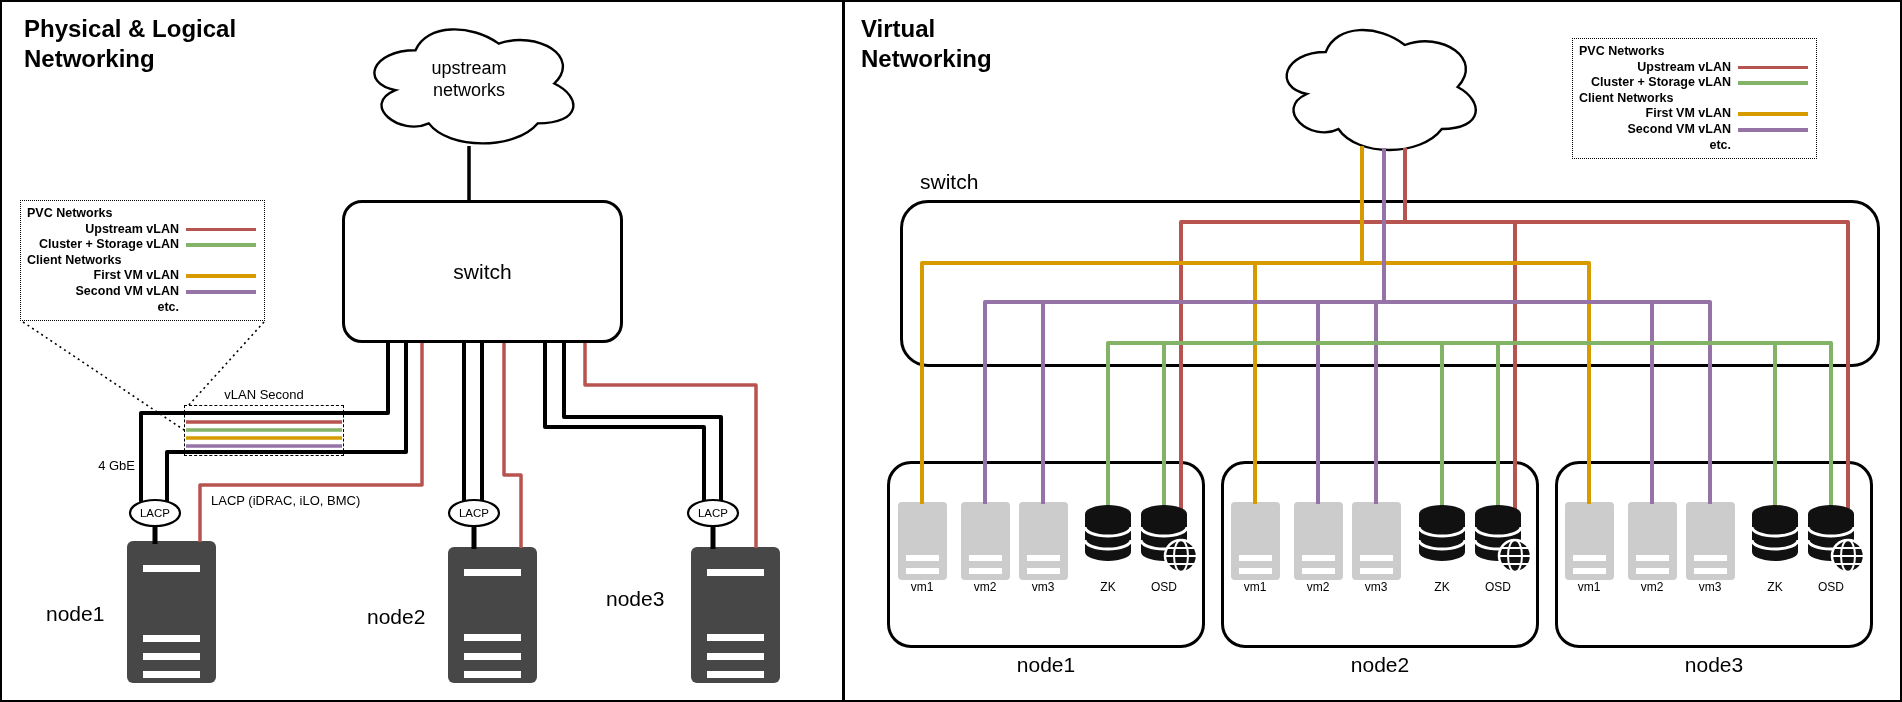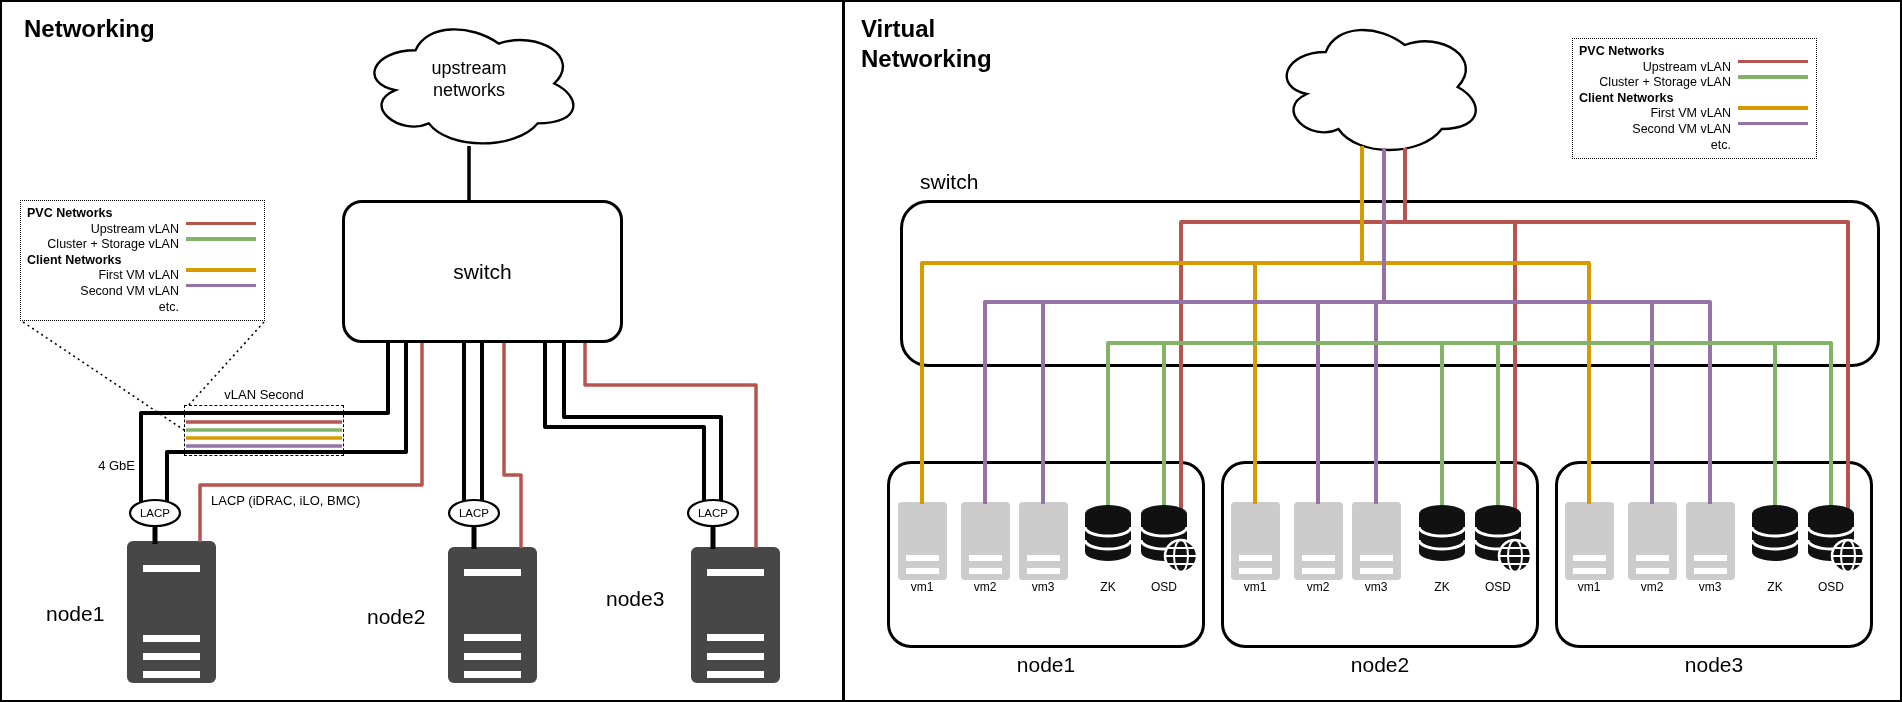--- a/index.html
+++ b/index.html
@@ -21,21 +21,21 @@
                  display:flex; align-items:center; justify-content:center; font-size:21px; }
   .switch-right { left:898px; top:198px; width:980px; height:167px; border-radius:28px; }
   .switch-right-label { left:918px; top:168px; font-size:21px; }
 
   .nodebox { top:459px; width:318px; height:187px; border:3px solid #000; border-radius:24px; background:#fff; }
   .nbox-label { top:651px; width:318px; text-align:center; font-size:21px; }
 
   .legend { width:245px; height:121px; border:1.6px dotted #000; background:#fff;
             padding:5px 8px 4px 6px; font-size:12.5px; line-height:15.6px; }
   .lg-h { font-weight:bold; }
-  .lg-r { display:flex; align-items:flex-start; }
+  .lg-r { display:flex; align-items:center;font-weight:bold; }
   .lg-l { flex:1; text-align:right; }
   .lg-s { width:70px; height:3.5px; margin-left:7px; }
   .lg-none { background:transparent; }
 
   .trunkbox { left:182px; top:403px; width:160px; height:51px; border:1.6px dashed #000; }
   .small-label { font-size:13px; }
   .trunk-label { left:182px; top:385px; width:160px; text-align:center; }
 
   .srv { background-color:var(--node_server,#474747); border-radius:6px;
          background-image:linear-gradient(#fff,#fff),linear-gradient(#fff,#fff),
@@ -60,20 +60,21 @@
   .dot { stroke:#000; stroke-width:1.6; stroke-dasharray:2 3.5; fill:none; }
   .lacp { fill:#fff; stroke:#000; stroke-width:2.2; }
   .lacp-text { font-size:11.5px; text-anchor:middle; font-family:"Liberation Sans","DejaVu Sans",sans-serif; }
 </style>
 </head>
 <body>
 
 <div class="canvas">
 
   <div class="abs panel-title" style="left:22px; top:12px;">
+    <div>Physical &amp; Logical</div>
     <div>Networking</div>
   </div>
 
   <div class="abs cloud-label z3" style="left:397px; top:55px;">upstream networks</div>
 
   <div class="abs box switch-left">
     <span>switch</span>
   </div>
 
   <div class="abs legend" style="left:18px; top:198px;">

